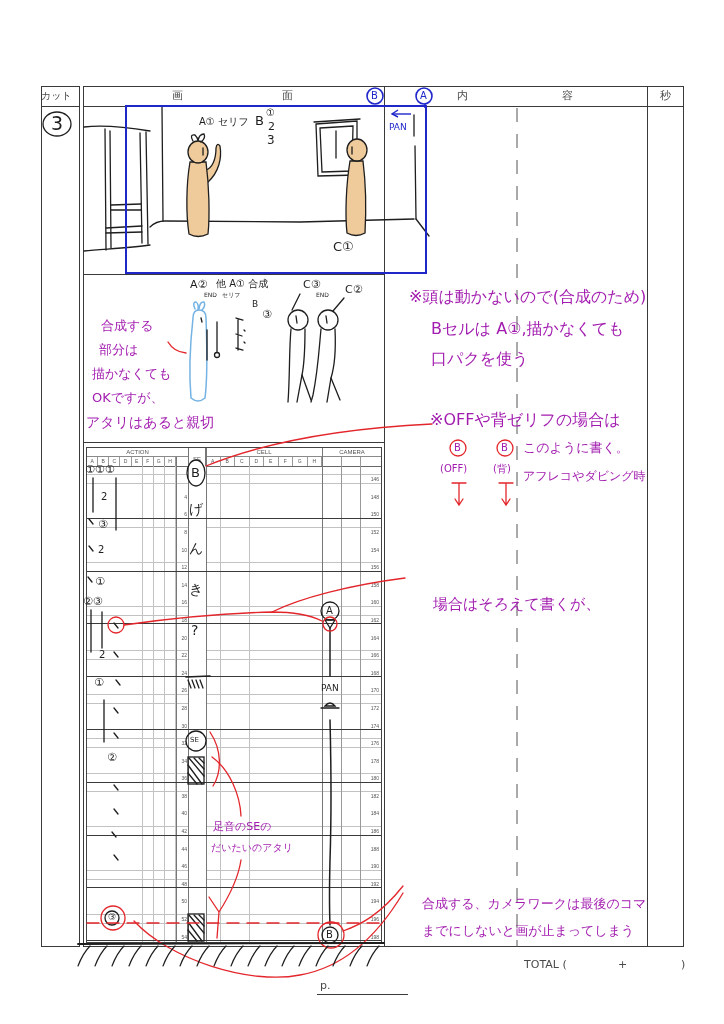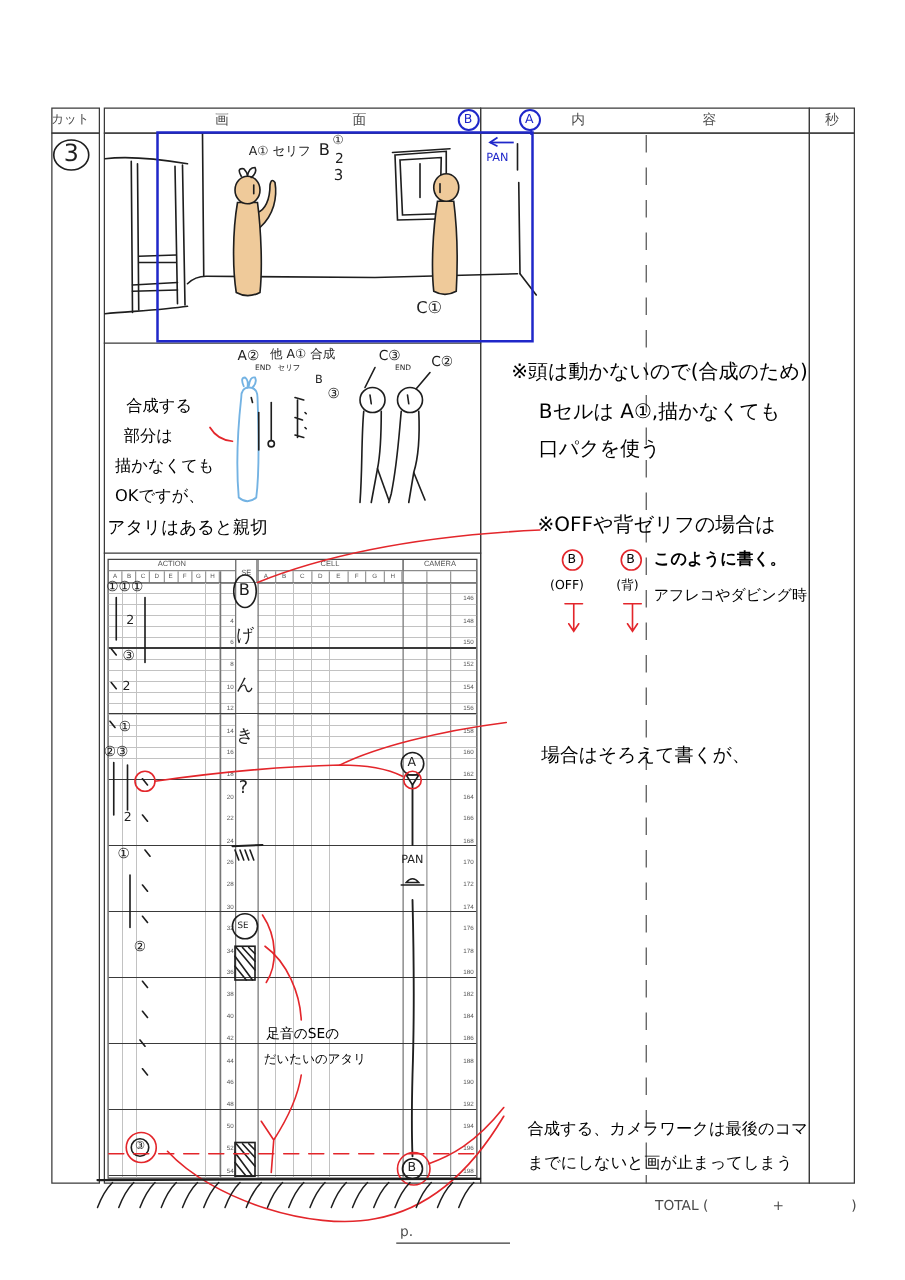--- a/index.html
+++ b/index.html
@@ -2,21 +2,21 @@
 <html><head>
 <meta charset="utf-8">
 <style>
 *{box-sizing:border-box;}
 html,body{margin:0;padding:0;background:#fff;}
 .page{position:relative;width:724px;height:1024px;overflow:hidden;background:#fff;font-family:"DejaVu Sans",sans-serif;color:#1e1e1e;}
 .box{position:absolute;border:1.4px solid #3a3a3a;}
 .hline{position:absolute;height:1.4px;background:#3a3a3a;}
 .t{position:absolute;white-space:nowrap;line-height:1;font-family:"DejaVu Sans",sans-serif;}
 .gray{color:#4a4a4a;}
-.red{color:#000000;}
+.red{color:#a21caf;}
 .blue{color:#1f27c9;}
 .ink{color:#1e1e1e;}
 
 .ts{position:absolute;left:87px;top:448px;width:294px;height:494px;outline:1px solid #444;background:#fff;font-family:"Liberation Sans",sans-serif;}
 .ts .sec{position:absolute;}
 .ts .hdr{font-size:6px;color:#555;text-align:center;line-height:9px;}
 .ts .letters{display:flex;height:9.4px;}
 .ts .letters span{display:block;height:9.4px;font-size:5px;line-height:9.4px;text-align:center;color:#555;border-right:0.6px solid #9a9a9a;}
 .rows{background-image:repeating-linear-gradient(to bottom,transparent 0,transparent 8.3px,#c2c2c2 8.3px,#c2c2c2 8.8px);}
 .g-action{background-image:repeating-linear-gradient(to bottom,transparent 0,transparent 8.3px,#c2c2c2 8.3px,#c2c2c2 8.8px),repeating-linear-gradient(to right,transparent 0,transparent 10.6px,#c2c2c2 10.6px,#c2c2c2 11.125px);}
@@ -350,21 +350,21 @@
 
   <div class="t red" style="left:409px;top:289px;font-size:16px;">※頭は動かないので(合成のため)</div>
   <div class="t red" style="left:431px;top:321px;font-size:16px;">Bセルは A①,描かなくても</div>
   <div class="t red" style="left:431px;top:351px;font-size:16px;">口パクを使う</div>
 
   <div class="t red" style="left:430px;top:412px;font-size:16px;">※OFFや背ゼリフの場合は</div>
   <div class="t red" style="left:454px;top:443px;font-size:10px;">B</div>
   <div class="t red" style="left:440px;top:464px;font-size:10px;">(OFF)</div>
   <div class="t red" style="left:501px;top:443px;font-size:10px;">B</div>
   <div class="t red" style="left:493px;top:464px;font-size:10px;">(背)</div>
-  <div class="t red" style="left:523px;top:441px;font-size:13px;font-weight:bold;">このように書く。</div>
+  <div class="t red" style="left:523px;top:441px;font-size:13px;">このように書く。</div>
   <div class="t red" style="left:523px;top:470px;font-size:12px;">アフレコやダビング時</div>
 
   <div class="t red" style="left:433px;top:597px;font-size:15px;">場合はそろえて書くが、</div>
 
   <div class="t red" style="left:422px;top:897px;font-size:13px;">合成する、カメラワークは最後のコマ</div>
   <div class="t red" style="left:422px;top:924px;font-size:13px;">までにしないと画が止まってしまう</div>
 
   <div class="t gray" style="left:524px;top:959px;font-size:11px;">TOTAL (</div>
   <div class="t gray" style="left:618px;top:959px;font-size:11px;">+</div>
   <div class="t gray" style="left:681px;top:959px;font-size:11px;">)</div>

